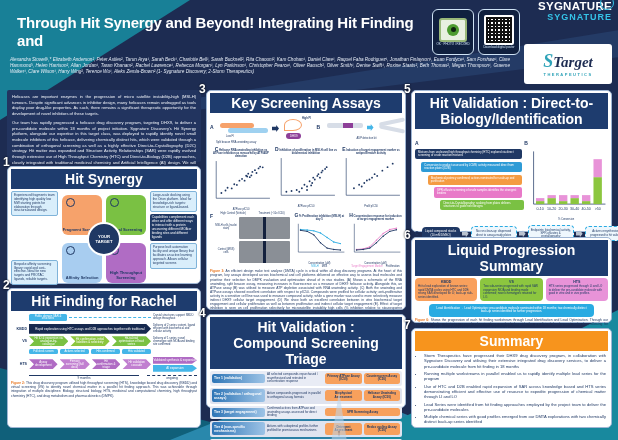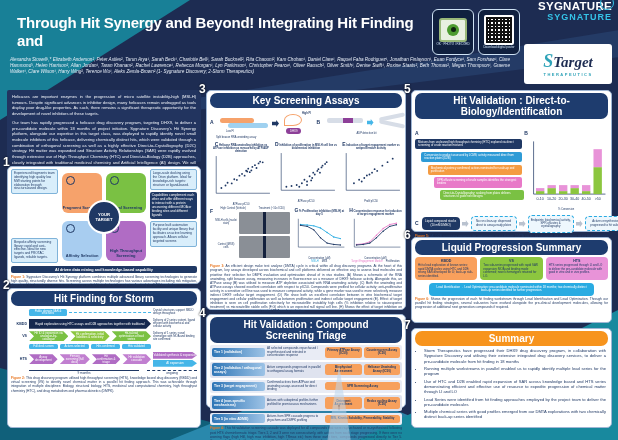--- a/index.html
+++ b/index.html
@@ -30,22 +30,22 @@
   .mol i{width:4px;height:4px;right:-3px;top:-3px;}
   .mol b{width:2.5px;height:2.5px;left:-3px;bottom:-2px;}
   .stormbox{position:absolute;left:524px;top:44px;width:88px;height:40px;background:#fff;border-radius:3px;
             display:flex;flex-direction:column;align-items:center;justify-content:center;}
   .storm1{font-family:"Liberation Serif",serif;font-style:italic;font-weight:bold;font-size:15px;color:#1d2c52;}
   .storm1 .s{color:#2fa3b8;font-size:18px;}
   .storm2{font-size:4px;color:#2fa3b8;letter-spacing:1.5px;font-weight:bold;}
   
   .panel{position:absolute;background:#fff;border:0.6px solid #9fb6d4;border-radius:5px;
          box-sizing:border-box;padding:2px 3px;}
-  .phead{background:#1e3c6e;border-radius:7px;color:#fff;font-weight:bold;text-align:center;
-         font-size:10px;padding:2px 9px;margin:0 0 2px 0;}
+  .phead{background:#1e3c6e;border-radius:0;color:#fff;font-weight:bold;text-align:center;
+         font-size:14px;padding:2px 9px;margin:0 0 2px 0;}
   .phead.orange{background:#f7941d;}
   .pnum{position:absolute;color:#fff;font-weight:bold;font-size:12px;z-index:5;text-shadow:0 0 2px #000;}
   .cap{font-size:3.3px;line-height:1.25;color:#1f3864;text-align:justify;margin-top:1.5px;}
   .cap .fig{color:#e87722;font-weight:bold;}
   
   .abstract{position:absolute;background:#22345f;border-radius:2px;color:#f2f5fb;
             font-size:4.1px;line-height:1.4;text-align:justify;padding:4px 5px;box-sizing:border-box;}
   .abstract p{margin:0 0 3px 0;}
   
   .synrow{display:flex;gap:2px;align-items:stretch;}
@@ -160,20 +160,21 @@
 <div class="pnum" style="left:404px;top:82px;">5</div>
 <div class="pnum" style="left:404px;top:228px;">6</div>
 <div class="pnum" style="left:404px;top:318px;">7</div>
 
 <div class="abstract" style="left:7px;top:90px;width:194px;height:72px;">
   <p>Helicases are important enzymes in the progression of micro satellite instability-high (MSI-H) tumours. Despite significant advances in inhibitor design, many helicases remain undrugged as tools display poor drug-like properties. As such, there remains a significant therapeutic opportunity for the development of novel inhibitors of these targets.</p>
   <p>Our team has rapidly progressed a helicase drug discovery program, targeting DHX9, to deliver a pre-candidate molecule within 18 months of project initiation. Sygnature Discovery's Hit Synergy platform, alongside our expertise in this target class, was deployed to rapidly identify novel small molecule inhibitors of this helicase, delivering chemically distinct hits, which were validated through a combination of orthogonal screening as well as a highly effective Direct-to-Crystallography (D2C) strategy. Hit matter was expanded and Structure Activity Relationships (SAR) were rapidly evolved through extensive use of High Throughput Chemistry (HTC) and Direct-to-Biology (D2B) approaches, closely integrated with traditional medicinal chemistry and Artificial Intelligence (AI) design. We will describe these approaches in more detail and demonstrates how the integrated use of these technologies can rapidly advance drug discovery projects towards the clinic.</p>
 </div>
 
 <div class="panel" style="left:7px;top:166px;width:194px;height:118px;">
+  <div class="phead">Hit Synergy</div>
   <div class="synrow">
     <div class="sidecol">
       <div class="bluebox">Experienced fragments team identifying high quality low MW starting points for elaboration through structure-based design.</div>
       <div class="bluebox" style="margin-top:auto">Bespoke affinity screening library: rapid and cost-effective. Ideal for new targets and PROTAC ligands, reliable targets.</div>
     </div>
     <div class="puzzle">
       <div class="piece" style="left:2%;top:2%;background:#f6a26b;">
           <span class="ic"></span>
           <span>Fragment Screening</span>
         </div>
@@ -195,21 +196,21 @@
       <div class="bluebox">Large-scale docking using the Orion platform. Ideal for knowledge-rich targets: structure or ligand-based.</div>
       <div class="darkbox">Capabilities complement each other and offer different ways to interact with a protein uncovering different MOA or binding sites and different ligands</div>
       <div class="bluebox">Purpose built automation facility and unique library that facilitates an active learning approach. Allows cellular targeted screens</div>
     </div>
   </div>
   <div class="aibar">AI driven data mining and knowledge-based capability</div>
   <p class="cap"><span class="fig">Figure 1:</span> <span>Sygnature Discovery's Hit Synergy platform combines multiple advanced library screening technologies to generate high quality, structurally diverse hits. Screening across multiple technologies has various advantages including risk mitigation, diversity of hit chemotypes, cross-screen learnings and ability to look at the output collectively for SAR knowledge.</span></p>
 </div>
 
 <div class="panel" style="left:7px;top:288px;width:194px;height:140px;">
-  <div class="phead">Hit Finding for Storm</div>
+  <div class="phead">Hit Finding for Rachel</div>
   <div class="tl">
     <div class="tlrow">
       <div class="tllab"></div>
       <div class="chip" style="width:34px;">Public domain SAR &amp; structures</div>
       <div class="dashline"></div>
       <div class="tlnote">Crystal structures support SBDD design throughout</div>
     </div>
     <div class="tlrow">
       <div class="tllab">KBDD</div>
       <div class="blockarrow" style="flex:1;background:#16294f;">Rapid exploration using HTC assays and D2B approaches together with traditional synthesis</div>

